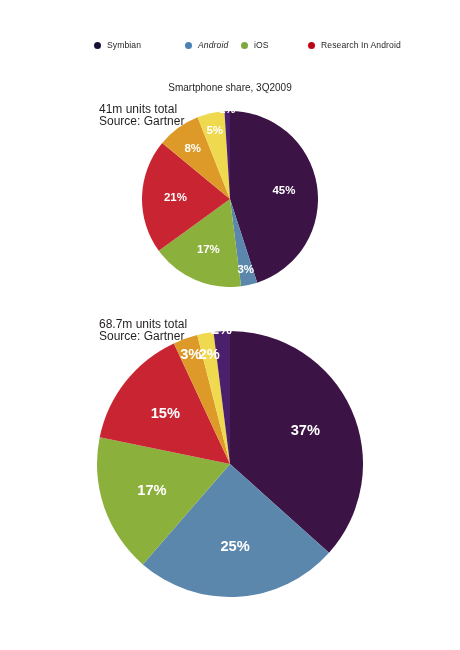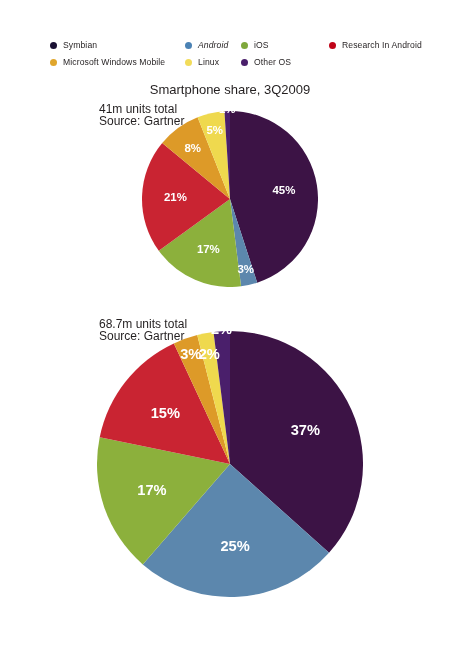--- a/index.html
+++ b/index.html
@@ -46,21 +46,21 @@
     letter-spacing: 0.1px;
     color: #231f20;
   }
 
   .chart-title {
     position: absolute;
     left: 0;
     top: 82px;
     width: 460px;
     text-align: center;
-    font-size: 13px;
+    font-size: 10px;
     color: #231f20;
   }
 
   .annot {
     position: absolute;
     font-size: 12px;
     line-height: 11.5px;
     color: #231f20;
     white-space: pre-line;
   }
@@ -82,49 +82,35 @@
     text-anchor: middle;
     dominant-baseline: central;
     paint-order: stroke;
   }
 </style>
 </head>
 <body>
 
 <div class="legend">
   <div class="legend-row">
-    <div class="legend-item" style="width:135px;">
+    <div class="legend-item" style="width:135px;justify-content:center;">
       <span class="swatch" id="sw-0-0" style="background: rgb(26, 16, 51);"></span>
       <span class="legend-label">Symbian</span>
     </div>
     <div class="legend-item" style="width:56px;font-style:italic;">
       <span class="swatch" id="sw-0-1" style="background: rgb(75, 130, 180);"></span>
       <span class="legend-label">Android</span>
     </div>
-    <div class="legend-item" style="width:88px;text-align:right;">
+    <div class="legend-item" style="width:67px;text-align:right;">
       <span class="swatch" id="sw-0-2" style="background: rgb(127, 168, 60);"></span>
       <span class="legend-label">iOS</span>
     </div>
     <div class="legend-item">
       <span class="swatch" id="sw-0-3" style="background: rgb(192, 4, 24);"></span>
       <span class="legend-label">Research In Android</span>
-    </div>
-  </div>
-  <div class="legend-row">
-    <div class="legend-item" style="width:135px;">
-      <span class="swatch" id="sw-1-0" style="background: rgb(224, 166, 44);"></span>
-      <span class="legend-label">Microsoft Windows Mobile</span>
-    </div>
-    <div class="legend-item" style="width:56px;">
-      <span class="swatch" id="sw-1-1" style="background: rgb(242, 220, 90);"></span>
-      <span class="legend-label">Linux</span>
-    </div>
-    <div class="legend-item">
-      <span class="swatch" id="sw-1-2" style="background: rgb(74, 31, 107);"></span>
-      <span class="legend-label">Other OS</span>
     </div>
   </div>
 </div>
 
 <div class="chart-title">Smartphone share, 3Q2009</div>
 
 <div class="annot" id="annot-1">41m units total
 Source: Gartner</div>
 <div class="annot" id="annot-2">68.7m units total
 Source: Gartner</div>

